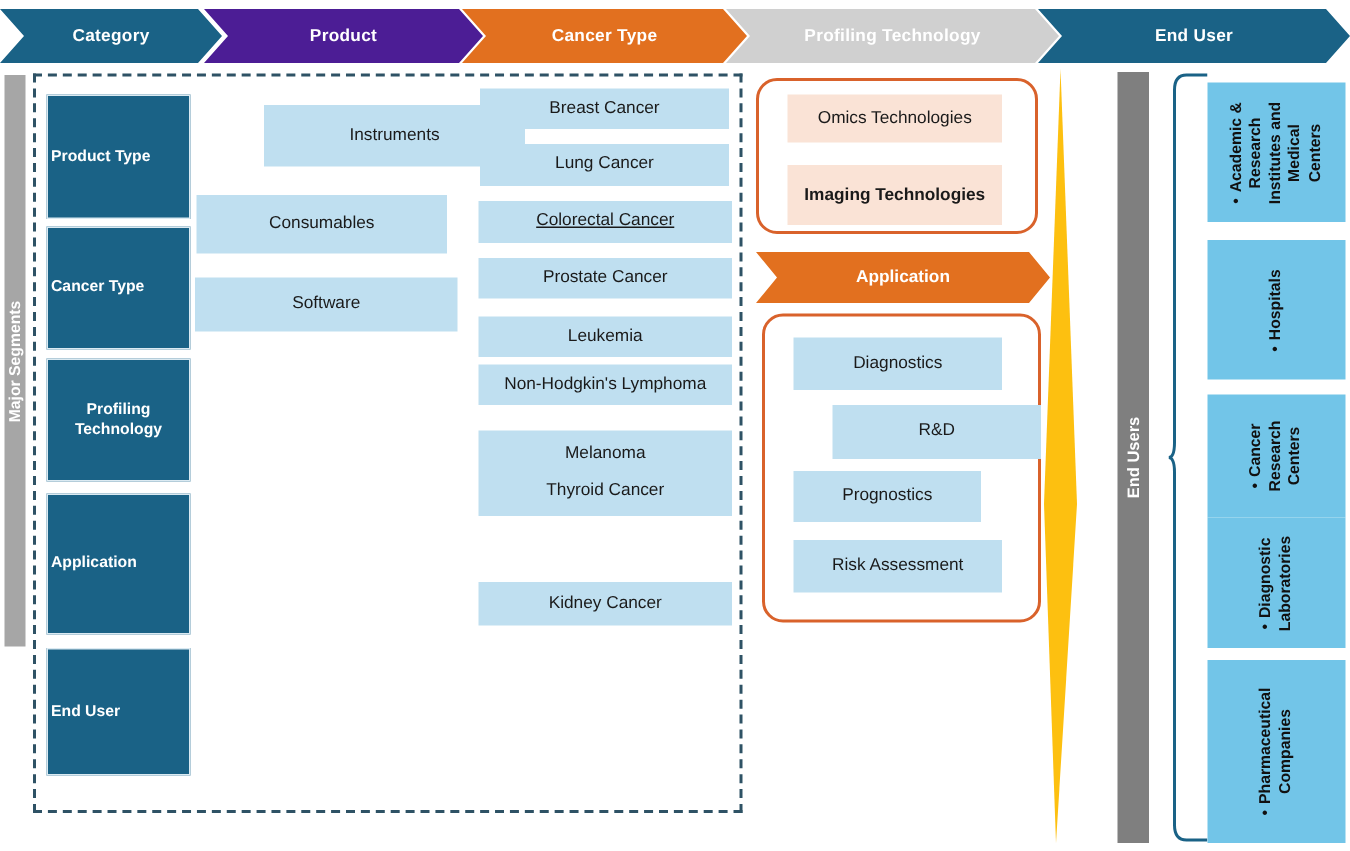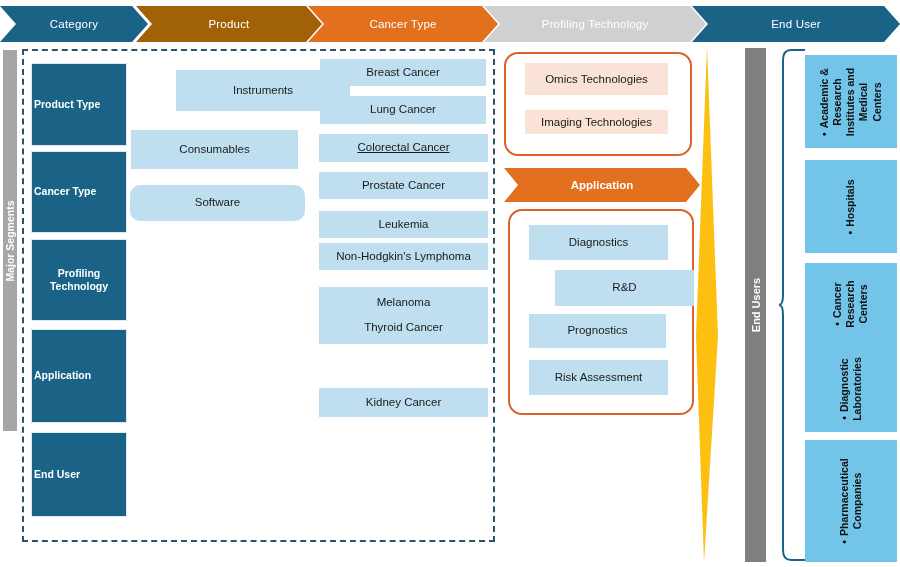--- a/index.html
+++ b/index.html
@@ -27,21 +27,21 @@
     left: 0; top: 6px;
     width: 900px; height: 36px;
   }
   .chev {
     position: absolute;
     top: 0; height: 36px;
     display: flex;
     align-items: center;
     justify-content: center;
     color: #ffffff;
-    font-weight: normal;
+    font-weight: bold;
     font-size: 11.5px;
     letter-spacing: .2px;
     clip-path: polygon(0 0, calc(100% - 16px) 0, 100% 50%, calc(100% - 16px) 100%, 0 100%, 16px 50%);
     text-align: center;
     padding: 0 6px;
     white-space: nowrap;
   }
   .chev.c0 { left: 0px;   width: 148px; }
   .chev.c1 { left: 136px; width: 186px; }
   .chev.c2 { left: 308px; width: 190px; }
@@ -195,21 +195,21 @@
 </style>
 </head>
 <body>
 
 <div id="stage">
 
   <div class="ribbon">
     <div class="chev c0" style="background:#1a6286">
         <span>Category</span>
       </div>
-    <div class="chev c1" style="background:#a16207">
+    <div class="chev c1" style="background:#4c1d95">
         <span>Product</span>
       </div>
     <div class="chev c2" style="background:#e2701f">
         <span>Cancer Type</span>
       </div>
     <div class="chev c3" style="background:#d0d0d0">
         <span>Profiling Technology</span>
       </div>
     <div class="chev c4" style="background:#1a6286">
         <span>End User</span>
@@ -237,21 +237,21 @@
   <div class="catbox" style="left:31px; top:432px; width:96px; height:85px;">
     <span>End User</span>
   </div>
 
   <div class="lbox" style="left:128px; top:70px; width:174px; height:41px;margin-left:48px;">
     <span>Instruments</span>
   </div>
   <div class="lbox" style="left:131px; top:130px; width:167px; height:39px;">
     <span>Consumables</span>
   </div>
-  <div class="lbox" style="left:130px; top:185px; width:175px; height:36px;border-radius:10px;">
+  <div class="lbox" style="left:130px; top:185px; width:175px; height:36px;">
     <span>Software</span>
   </div>
 
   <div class="lbox" style="left:320px; top:59px; width:166px; height:27px;">
     <span>Breast Cancer</span>
   </div>
   <div class="lbox" style="left:320px; top:96px; width:166px; height:28px;">
     <span>Lung Cancer</span>
   </div>
   <div class="lbox" style="left:319px; top:134px; width:169px; height:28px;text-decoration:underline;">
@@ -271,36 +271,36 @@
     <span>Thyroid Cancer</span>
   </div>
   <div class="lbox" style="left:319px; top:388px; width:169px; height:29px;">
     <span>Kidney Cancer</span>
   </div>
 
   <div class="roundwrap" style="left:504px; top:52px; width:188px; height:104px;"></div>
   <div class="pbox" style="left:525px; top:63px; width:143px; height:32px;">
     <span>Omics Technologies</span>
   </div>
-  <div class="pbox" style="left:525px; top:110px; width:143px; height:24px;">
+  <div class="pbox" style="left:525px; top:110px; width:143px; height:40px;font-weight:bold;">
     <span>Imaging Technologies</span>
   </div>
 
   <div class="appchev" style="left:504px; top:168px; width:196px; height:34px;">
     <span>Application</span>
   </div>
 
   <div class="roundwrap" style="left:508px; top:209px; width:186px; height:206px;"></div>
   <div class="lbox" style="left:529px; top:225px; width:139px; height:35px;">
     <span>Diagnostics</span>
   </div>
   <div class="lbox" style="left:529px; top:270px; width:139px; height:36px;margin-left:26px;">
     <span>R&amp;D</span>
   </div>
-  <div class="lbox" style="left:529px; top:314px; width:137px; height:34px;">
+  <div class="lbox" style="left:529px; top:314px; width:125px; height:34px;">
     <span>Prognostics</span>
   </div>
   <div class="lbox" style="left:529px; top:360px; width:139px; height:35px;">
     <span>Risk Assessment</span>
   </div>
 
   <div class="lens">
     <svg width="32" height="516" viewBox="0 0 32 516" preserveAspectRatio="none">
       <polygon points="13,0 24,290 10,516 2,290" fill="#fdc010"></polygon>
     </svg>

